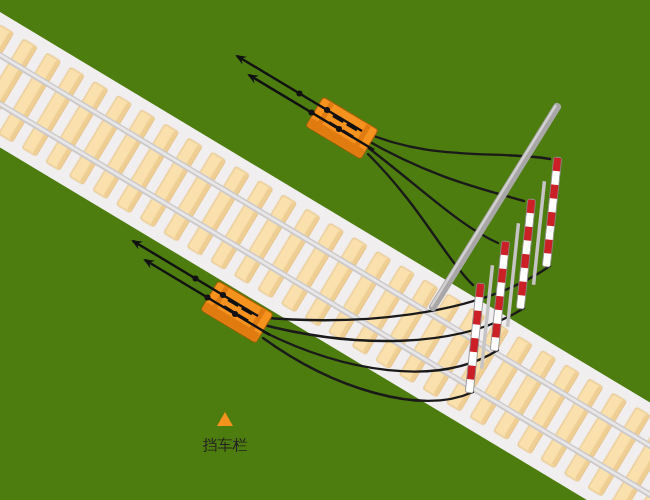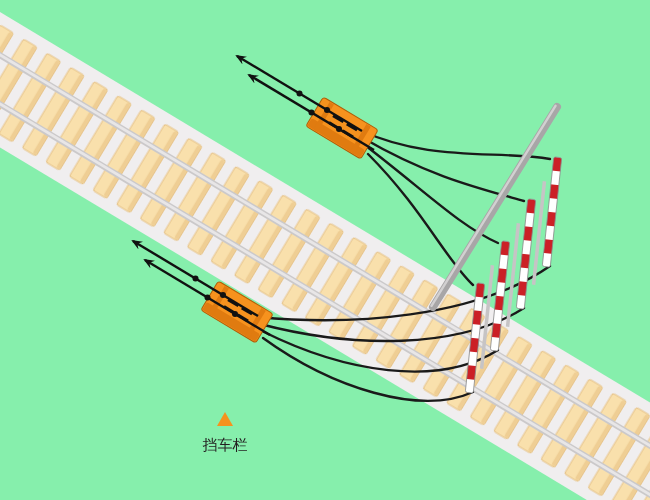--- a/index.html
+++ b/index.html
@@ -1,17 +1,17 @@
 <!DOCTYPE html>
 <html><head>
 <meta charset="utf-8">
 <style>
   html,body{margin:0;padding:0;background:#ffffff;}
   .stage{
-    width:650px;height:500px;position:relative;overflow:hidden;background:#86efac;
+    width:650px;height:500px;position:relative;overflow:hidden;background:#4d7c0f;
     font-family:"Liberation Sans", sans-serif;
   }
   svg text{
     font-family:"Liberation Sans", sans-serif;
     font-size:15px;
   }
 </style>
 </head>
 <body>
 

